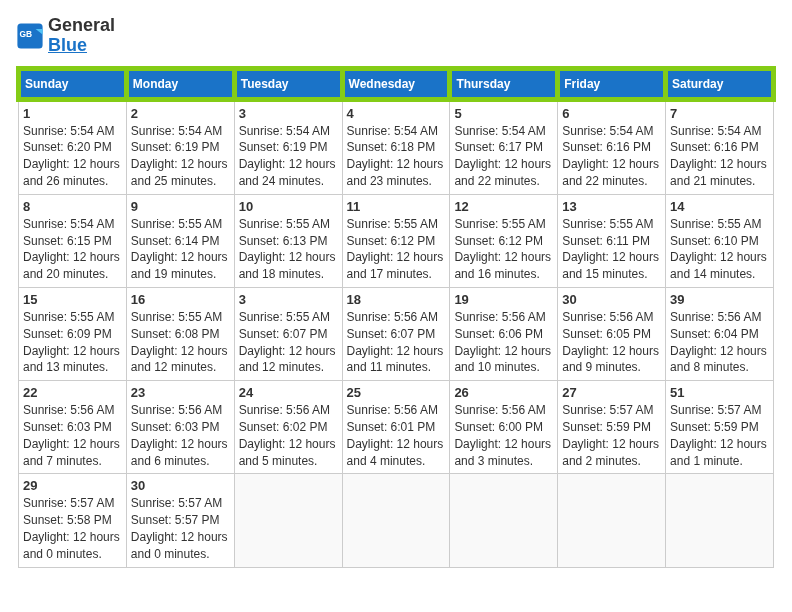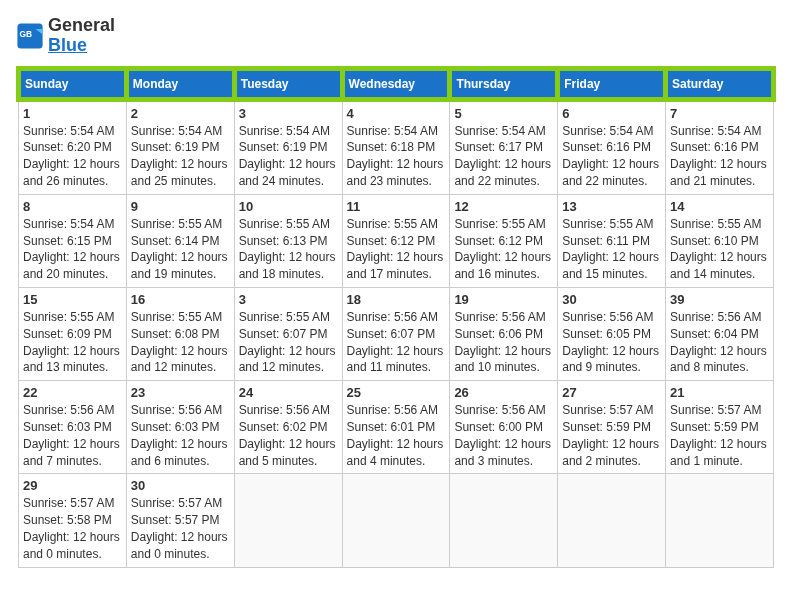--- a/index.html
+++ b/index.html
@@ -220,21 +220,21 @@
         </td>
         <td>
           <span class="day-num">26</span>
           <div class="day-detail">Sunrise: 5:56 AM<br>Sunset: 6:00 PM<br>Daylight: 12 hours<br>and 3 minutes.</div>
         </td>
         <td>
           <span class="day-num">27</span>
           <div class="day-detail">Sunrise: 5:57 AM<br>Sunset: 5:59 PM<br>Daylight: 12 hours<br>and 2 minutes.</div>
         </td>
         <td>
-          <span class="day-num">21</span>
+          <span class="day-num">51</span>
           <div class="day-detail">Sunrise: 5:57 AM<br>Sunset: 5:59 PM<br>Daylight: 12 hours<br>and 1 minute.</div>
         </td>
       </tr>
       <tr>
         <td>
           <span class="day-num">29</span>
           <div class="day-detail">Sunrise: 5:57 AM<br>Sunset: 5:58 PM<br>Daylight: 12 hours<br>and 0 minutes.</div>
         </td>
         <td>
           <span class="day-num">30</span>

